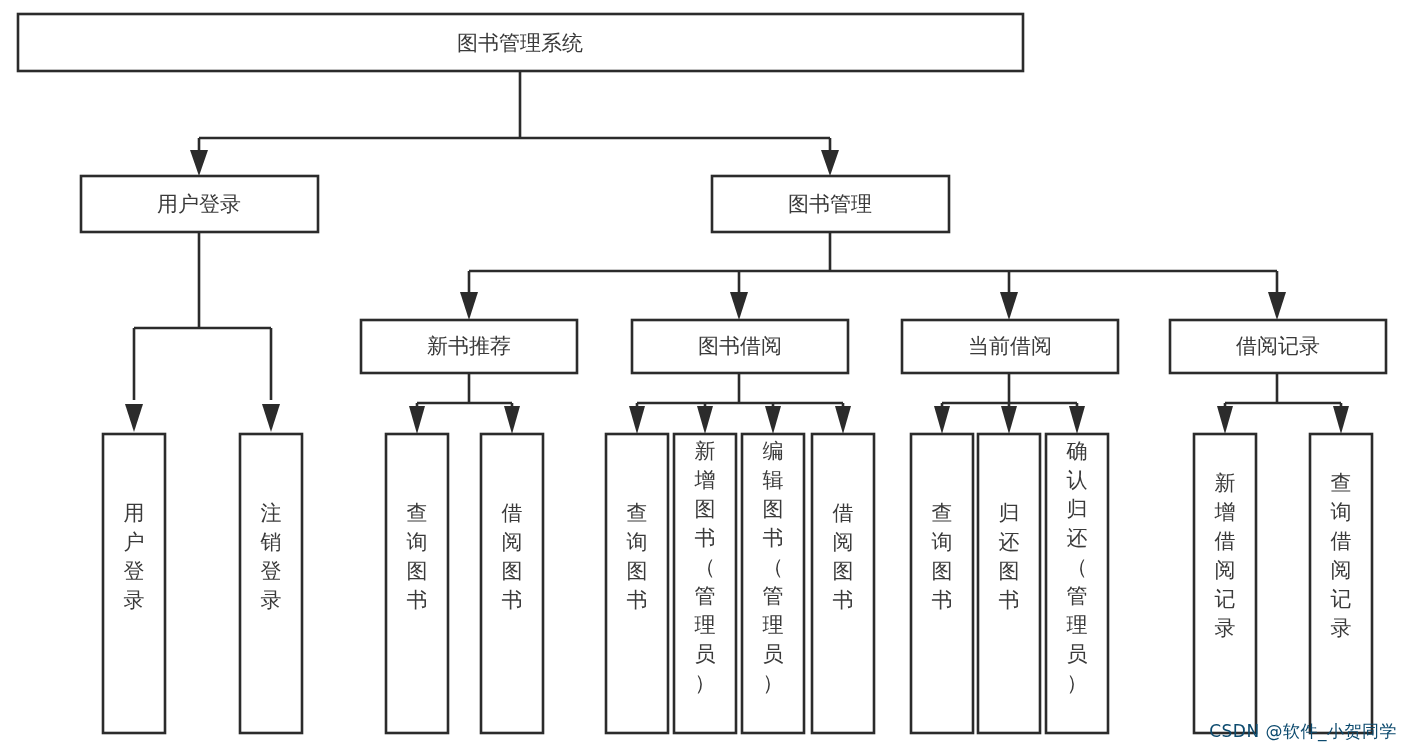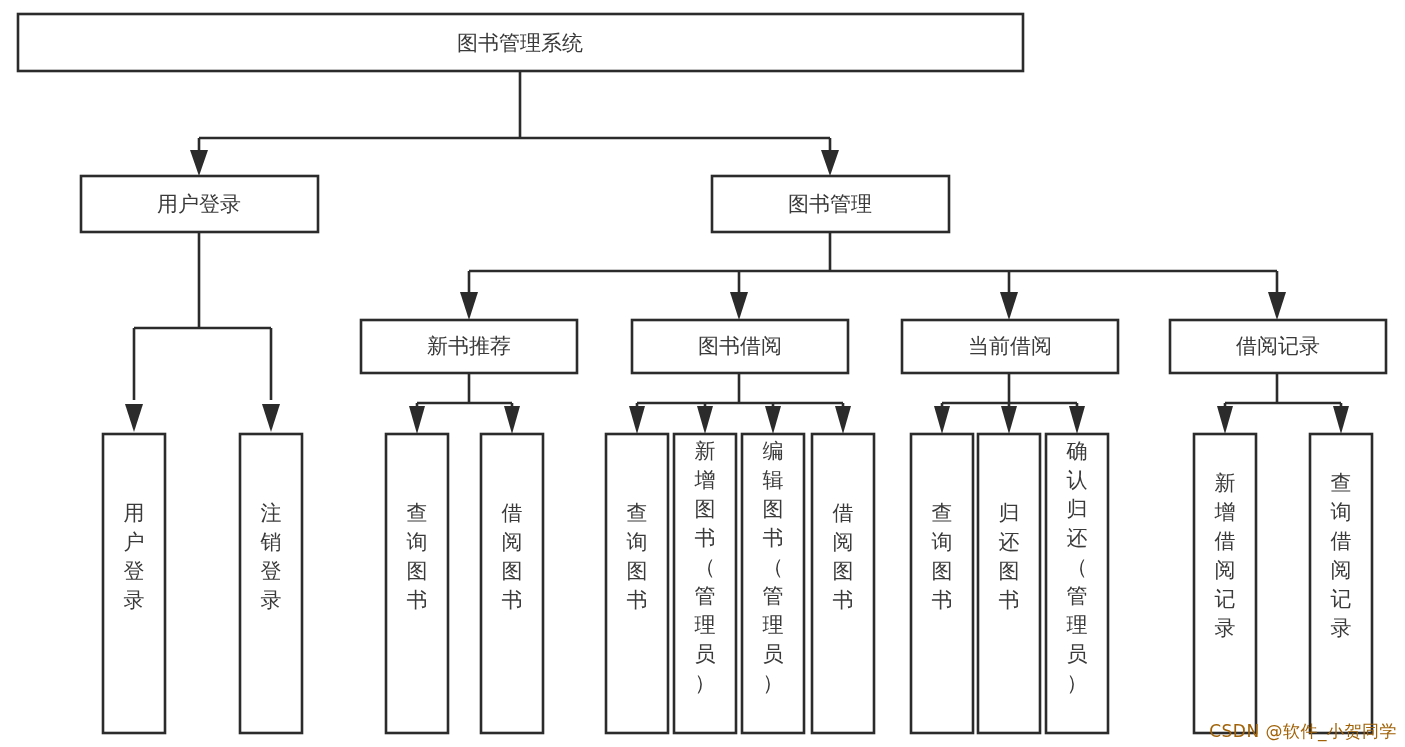--- a/index.html
+++ b/index.html
@@ -25,21 +25,21 @@
   }
   .leaf-label{
     fill:#3a3a3a;
     font-family:"DejaVu Sans","Liberation Sans",sans-serif;
     font-size:21px;
     text-anchor:middle;
   }
   .watermark{
     position:absolute;
     right:8px;bottom:4px;
-    color:#a16207;
+    color:#0c4a6e;
     font-size:17px;
     font-family:"DejaVu Sans","Liberation Sans",sans-serif;
     letter-spacing:0.5px;
     white-space:nowrap;
     pointer-events:none;
   }
 </style>
 </head>
 <body>
 

